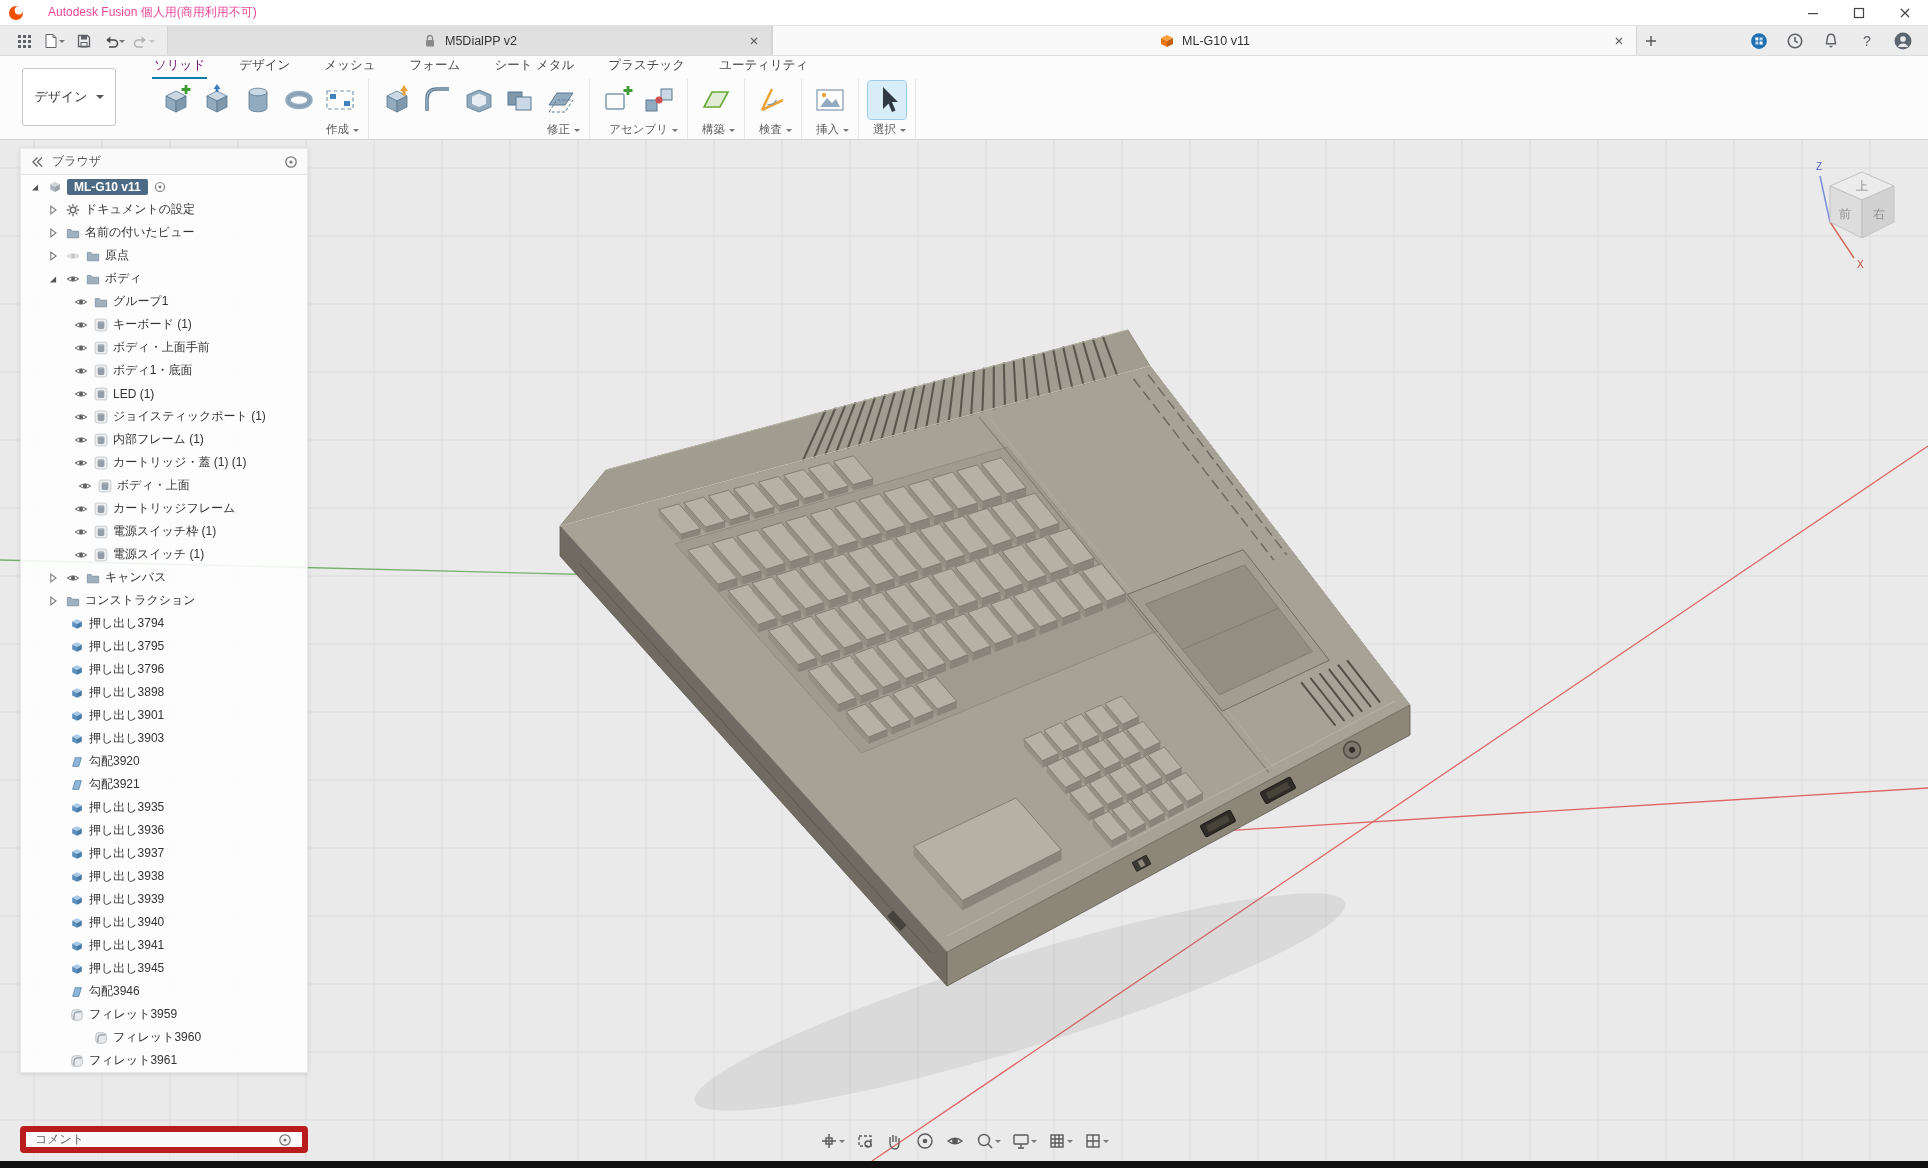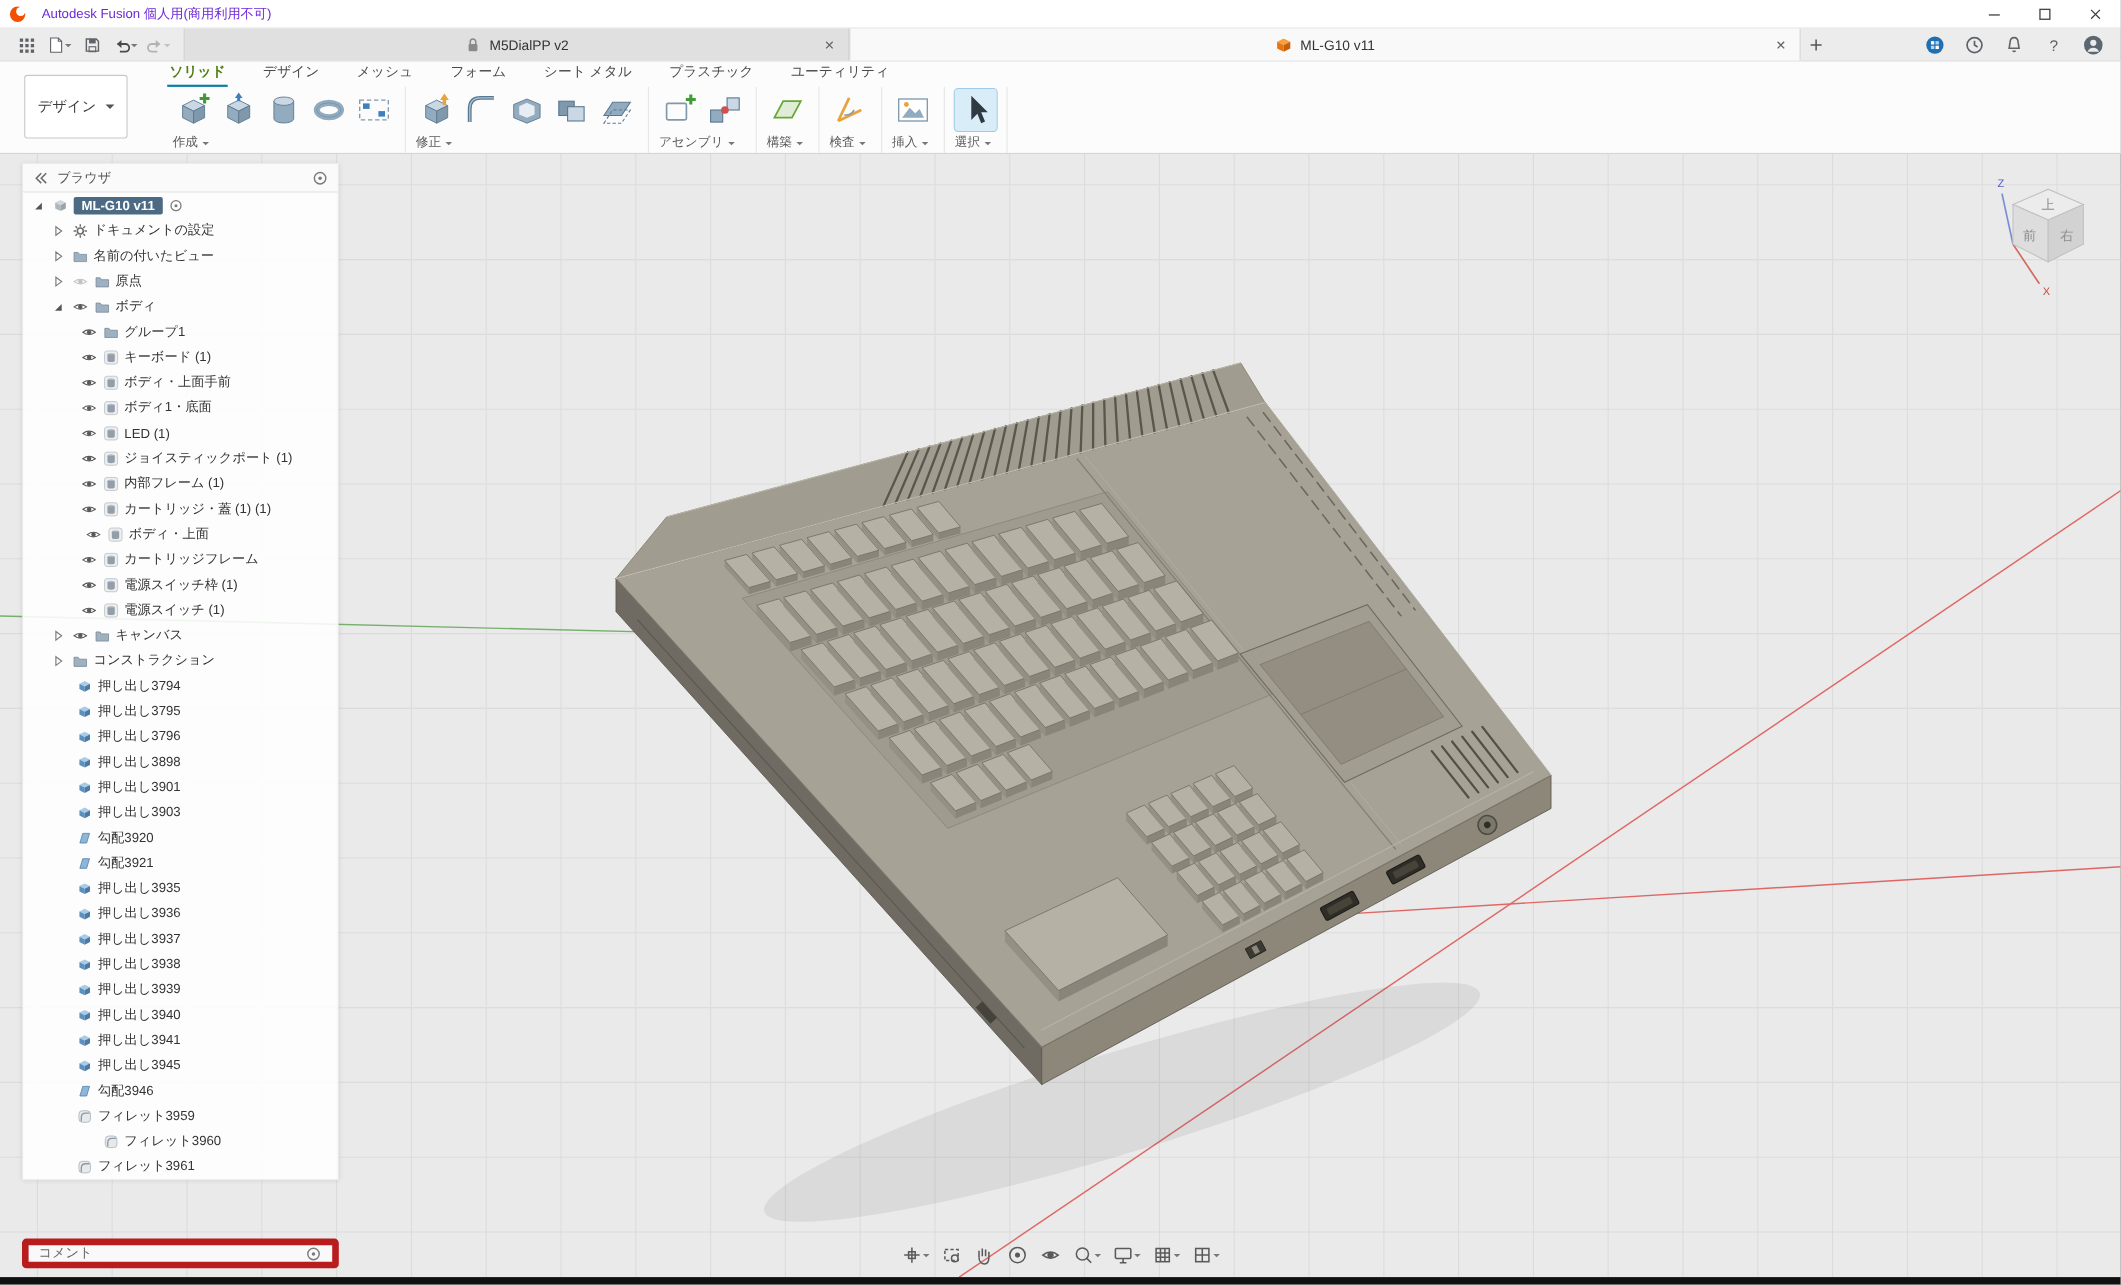--- a/index.html
+++ b/index.html
@@ -3,21 +3,21 @@
 <meta charset="utf-8">
 <style>
   *{margin:0;padding:0;box-sizing:border-box}
   body{margin:0;background:#666;font-family:"Liberation Sans",sans-serif}
   #app{position:relative;width:1928px;height:1168px;background:#eaeaea;overflow:hidden;font-size:12px;color:#3c3c3c}
   button{background:none;border:none;cursor:pointer;font-family:inherit;color:inherit}
   .qicon{display:inline-flex;align-items:center;justify-content:center}
   .qicon svg{width:16px;height:16px}
   
   .titlebar{position:absolute;top:0;left:0;width:100%;height:26px;background:#fff;border-bottom:1px solid #e2e2e2;display:flex;align-items:center;padding-left:8px;z-index:60}
-  .wtitle{margin-left:14px;font-size:12px;color:#6d28d9}
+  .wtitle{margin-left:24px;font-size:12px;color:#ec4899}
   .wincontrols{margin-left:auto;display:flex;height:100%}
   .winbtn{width:46px;height:100%;display:flex;align-items:center;justify-content:center}
   
   .tabstrip{position:absolute;top:26px;left:0;width:100%;height:30px;background:#ececec;display:flex;align-items:stretch;z-index:60;border-bottom:1px solid #dcdcdc}
   .qicons{display:flex;align-items:center;gap:3px;padding:0 10px}
   .qbtn{width:27px;height:26px;display:inline-flex;align-items:center;justify-content:center;border-radius:3px}
   .qbtn.dim{opacity:.35}
   .caret-sm{width:0;height:0;border:3px solid transparent;border-top-color:#777;display:inline-block;transform:translateY(2px)}
   .doc-tab{position:relative;display:flex;align-items:center;justify-content:center;gap:7px;font-size:12.5px;color:#333;border-right:1px solid #d4d4d4;border-left:1px solid #d4d4d4}
   .doc-tab.inactive{width:605px;background:#e0e0e0}
@@ -25,23 +25,23 @@
   .tabclose{position:absolute;right:9px;top:7px;width:16px;height:16px;display:inline-flex}
   .plus{align-self:center}
   .util{margin-left:auto;display:flex;align-items:center;gap:18px;padding-right:16px}
   .util .qicon svg{width:18px;height:18px}
   
   .ribbon{position:absolute;top:56px;left:0;width:100%;height:84px;background:#fcfcfc;border-bottom:1px solid #d5d5d5;z-index:60}
   .workspace{position:absolute;left:22px;top:12px;width:94px;height:58px;border:1px solid #c8c8c8;border-radius:3px;display:flex;align-items:center;justify-content:center;gap:8px;font-size:13px;background:#fff}
   .caret{width:0;height:0;border:4px solid transparent;border-top-color:#555;transform:translateY(2px)}
   .ribbon-tabs{position:absolute;left:152px;top:0;height:23px;display:flex;gap:30px;align-items:flex-end}
   .rtab{font-size:12.5px;color:#4a4a4a;padding:2px 2px 3px;border-bottom:2.5px solid transparent}
-  .rtab.active{color:#4d7c0f;border-bottom-color:#0a7ea4;font-weight:bold}
+  .rtab.active{color:#701a75;border-bottom-color:#0a7ea4;font-weight:normal}
   .ribbon-groups{position:absolute;left:148px;top:23px;bottom:0;display:flex}
-  .rgroup{display:flex;flex-direction:column;align-items:flex-start;padding:0 9px;border-right:1px solid #e6e6e6}
+  .rgroup{display:flex;flex-direction:column;align-items:flex-end;padding:0 9px;border-right:1px solid #e6e6e6}
   .rgroup.disabled .gicons{opacity:.45;filter:grayscale(.6)}
   .gicons{display:flex;gap:3px;height:42px;align-items:center}
   .tool{width:38px;height:38px;display:flex;align-items:center;justify-content:center;border-radius:3px}
   .tool svg{width:34px;height:34px}
   .tool.selected{background:#d9edf8;outline:1px solid #9dcbe8}
   .glabel{font-size:11.5px;color:#5a5a5a;display:flex;align-items:center;gap:4px;margin-top:1px}
   
   .canvas{position:absolute;top:140px;left:0;width:1928px;height:1021px}
   #scene{position:absolute;inset:0}
   #scene svg{display:block}

